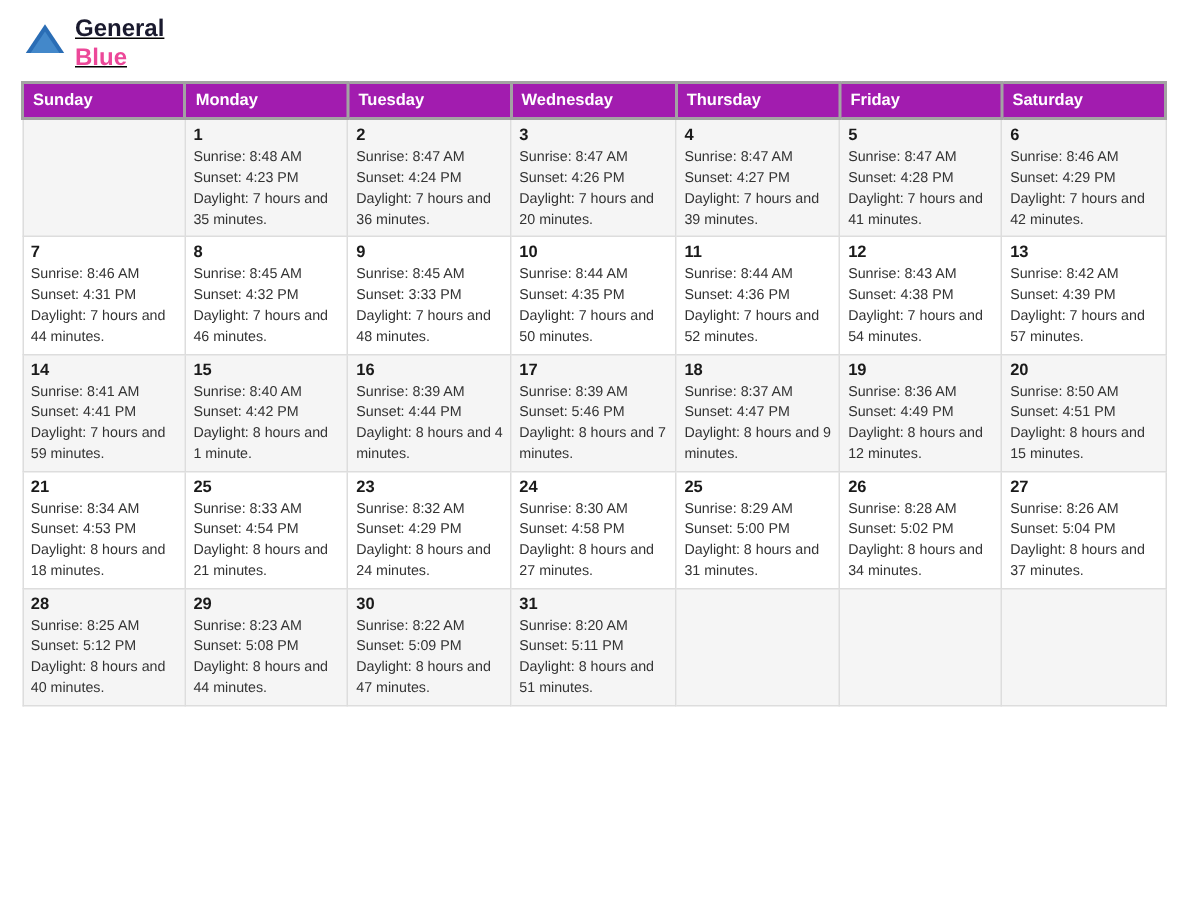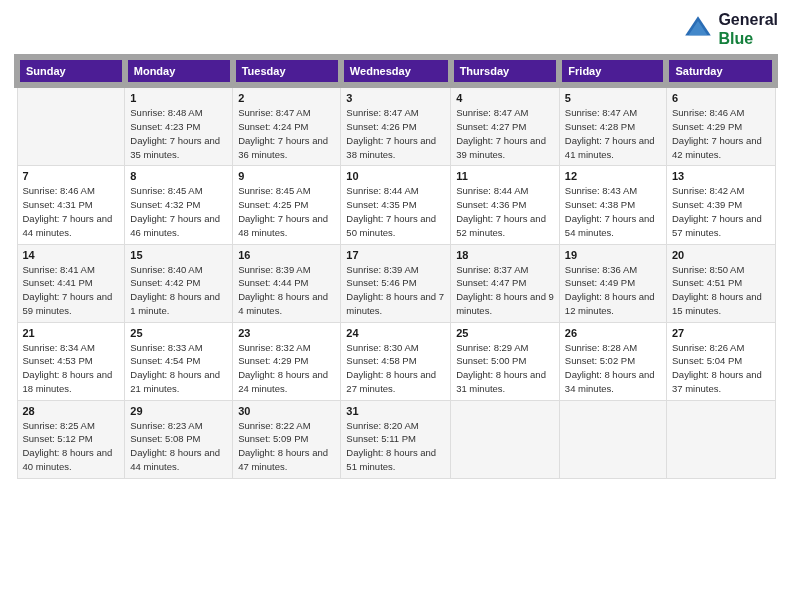--- a/index.html
+++ b/index.html
@@ -9,23 +9,24 @@
       width: 792px;
       height: 612px;
       overflow: hidden;
     }
     .container {
       width: 792px;
       padding: 10px 14px 8px 14px;
     }
     .header {
       display: flex;
-      justify-content: flex-end;
+      justify-content: flex-start;
       align-items: flex-start;
       margin-bottom: 6px;
+      text-decoration: underline;
     }
     .logo {
       display: flex;
       align-items: center;
       gap: 4px;
     }
     .logo-icon {
       width: 32px;
       height: 32px;
     }
@@ -42,27 +43,27 @@
       font-size: 13px;
       color: #444;
       margin-top: 2px;
     }
     table {
       width: 100%;
       border-collapse: collapse;
       font-size: 10px;
     }
     thead tr th {
-      background-color: #4c1d95;
+      background-color: #a21caf;
       color: #fff;
       text-align: left;
       padding: 5px 6px;
       font-size: 11px;
       font-weight: bold;
-      border: 6px solid #a3a3a3;
+      border: 2px solid #a3a3a3;
     }
     tbody tr {
       background: #fff;
     }
     tbody tr:nth-child(odd) {
       background: #f5f5f5;
     }
     tbody tr td {
       border: 1px solid #ddd;
       vertical-align: top;
@@ -88,21 +89,21 @@
 
 <div class="container">
   <div class="header">
     <div class="logo">
       <svg class="logo-icon" viewBox="0 0 40 40">
         <polygon points="20,4 36,28 4,28" fill="#2a6db5"></polygon>
         <polygon points="20,10 32,28 8,28" fill="#5ba3e0" opacity="0.5"></polygon>
       </svg>
       <div>
         <div style="font-size:16px;font-weight:bold;color:#1a1a2e;line-height:1.2">General</div>
-        <div style="font-size:16px;font-weight:bold;color:#15803d;line-height:1.2">Blue</div>
+        <div style="font-size:16px;font-weight:bold;color:#ec4899;line-height:1.2">Blue</div>
       </div>
     </div>
     <div class="title-block">
       <div class="month-title"></div>
       <div class="location"></div>
     </div>
   </div>
 
   <table>
     <thead>
@@ -133,21 +134,21 @@
             <span>Sunrise: 8:47 AM</span><br>
             <span>Sunset: 4:24 PM</span><br>
             <span>Daylight: 7 hours and 36 minutes.</span>
           </div>
           </td>
           <td>
             <span class="day-num">3</span>
           <div class="day-detail">
             <span>Sunrise: 8:47 AM</span><br>
             <span>Sunset: 4:26 PM</span><br>
-            <span>Daylight: 7 hours and 38 minutes.</span>
+            <span>Daylight: 7 hours and 20 minutes.</span>
           </div>
           </td>
           <td>
             <span class="day-num">4</span>
           <div class="day-detail">
             <span>Sunrise: 8:47 AM</span><br>
             <span>Sunset: 4:27 PM</span><br>
             <span>Daylight: 7 hours and 39 minutes.</span>
           </div>
           </td>
@@ -182,21 +183,21 @@
           <div class="day-detail">
             <span>Sunrise: 8:45 AM</span><br>
             <span>Sunset: 4:32 PM</span><br>
             <span>Daylight: 7 hours and 46 minutes.</span>
           </div>
           </td>
           <td>
             <span class="day-num">9</span>
           <div class="day-detail">
             <span>Sunrise: 8:45 AM</span><br>
-            <span>Sunset: 4:25 PM</span><br>
+            <span>Sunset: 3:33 PM</span><br>
             <span>Daylight: 7 hours and 48 minutes.</span>
           </div>
           </td>
           <td>
             <span class="day-num">10</span>
           <div class="day-detail">
             <span>Sunrise: 8:44 AM</span><br>
             <span>Sunset: 4:35 PM</span><br>
             <span>Daylight: 7 hours and 50 minutes.</span>
           </div>

